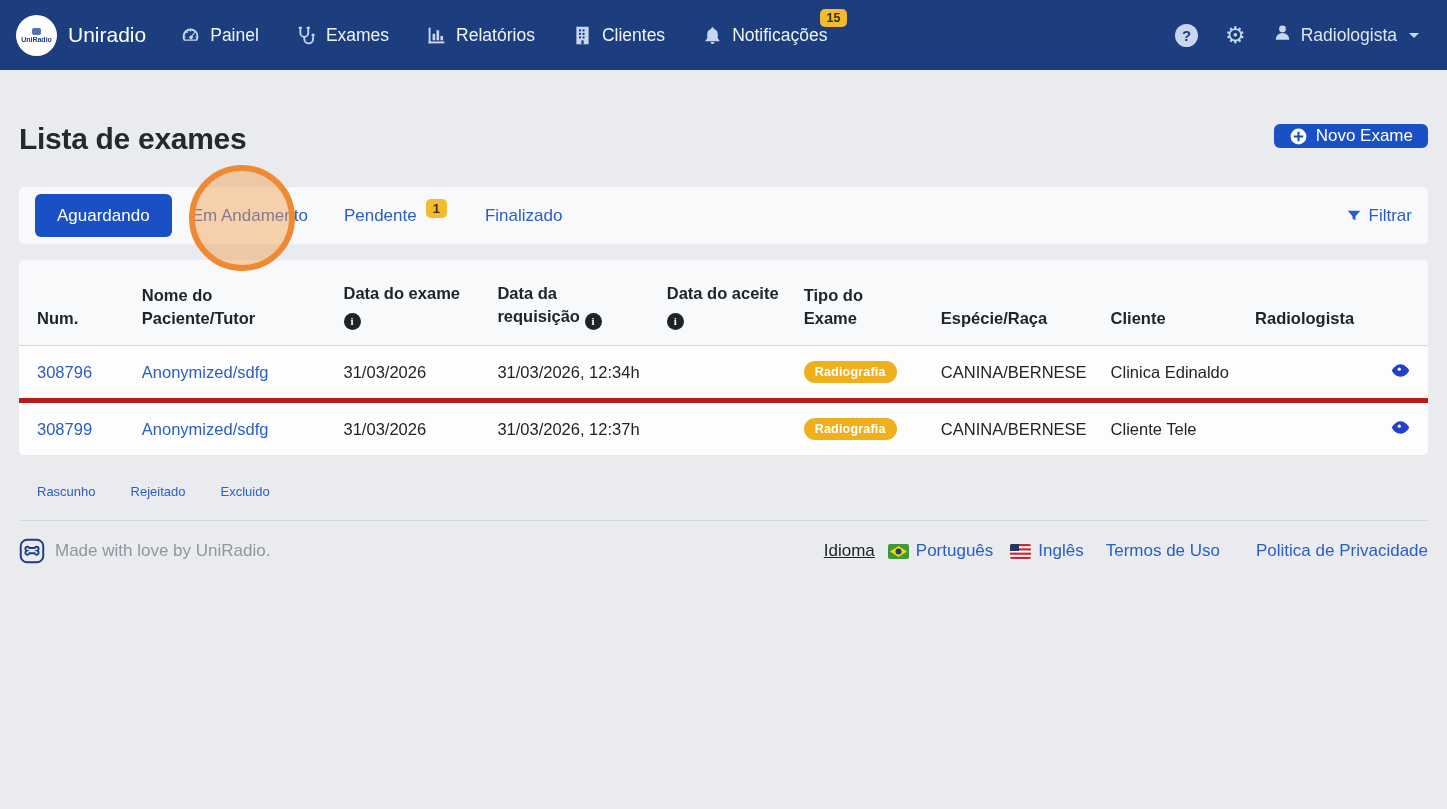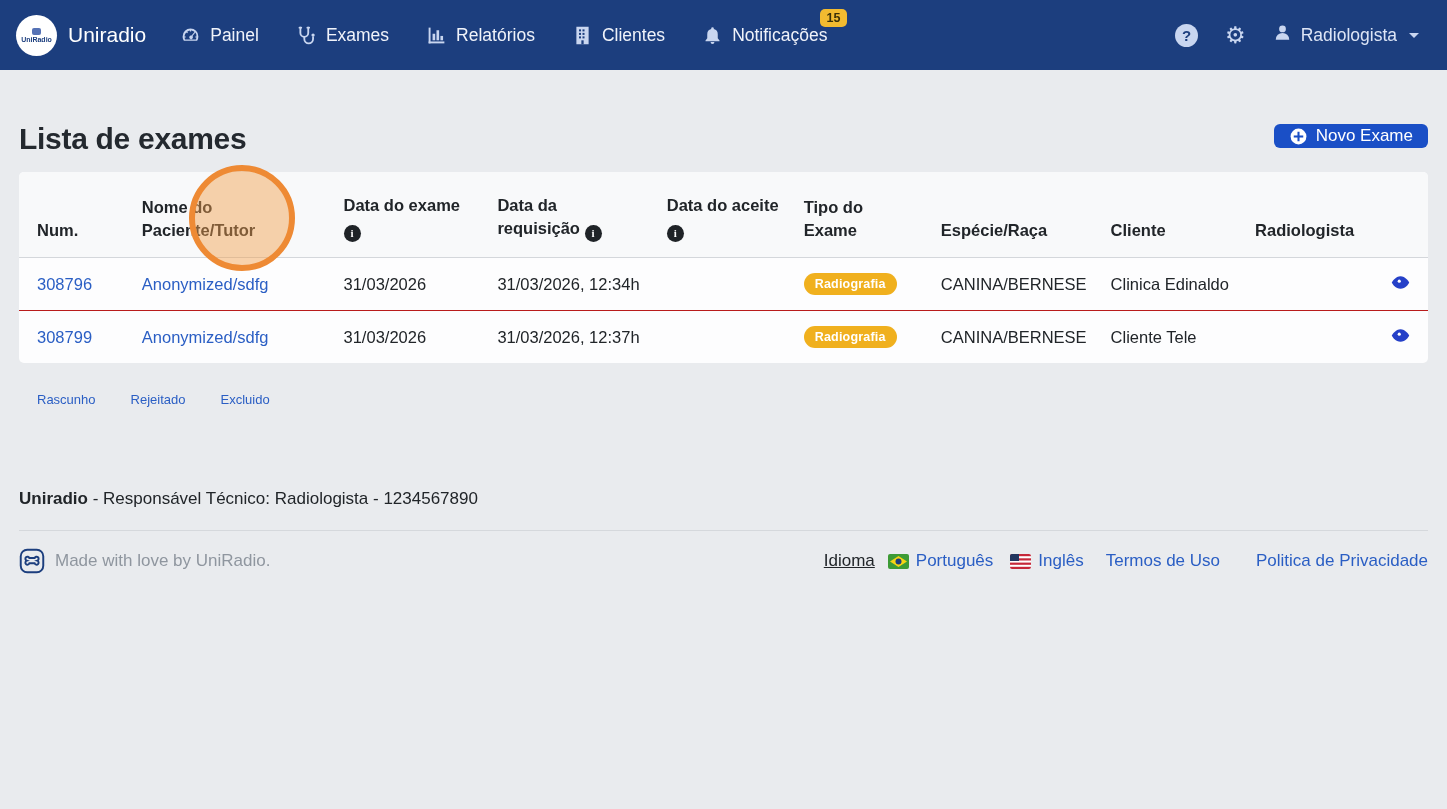--- a/index.html
+++ b/index.html
@@ -81,21 +81,21 @@
 
   
   .table-card { margin-top:16px; background:#fdfdfe; border-radius:5px; overflow:hidden; }
   table { width:100%; border-collapse:collapse; font-size:16.5px; }
   thead th {
     background:#f8f9fa; text-align:left; vertical-align:bottom; font-weight:bold;
     color:#212529; padding:22px 6px 15px 18px; line-height:1.4;
     border-bottom:1px solid #d4d7db;
   }
   tbody td { padding:15px 6px 15px 18px; vertical-align:middle; }
-  tbody tr + tr td { border-top:1px solid #b91c1c; }
+  tbody tr + tr td { border-top:5px solid #b91c1c; }
   .link { color:#2a5ec4; text-decoration:none; cursor:pointer; }
   .info-icon {
     display:inline-flex; width:17px; height:17px; border-radius:50%;
     background:#1f2327; color:#fff; font-size:11px; font-weight:bold;
     align-items:center; justify-content:center; vertical-align:-3px; cursor:pointer;
   }
   .info-icon::before { content:"i"; font-family:"Liberation Serif", serif; }
   .exam-badge {
     background:#f0b01e; color:#fff; font-size:12.5px; font-weight:bold;
     border-radius:11px; padding:4px 11px; display:inline-block; letter-spacing:0.2px;
@@ -221,20 +221,41 @@
         <svg width="19" height="19" viewBox="0 0 24 24">
             <circle cx="12" cy="12" r="10" fill="#fff"></circle>
             <rect x="10.7" y="6" width="2.6" height="12" fill="#1a4fc6"></rect>
             <rect x="6" y="10.7" width="12" height="2.6" fill="#1a4fc6"></rect>
           </svg>
       </span>
       <span>Novo Exame</span>
     </button>
   </div>
 
+  <div class="tabs-card">
+    <button class="tab-active">Aguardando</button>
+    <span class="tab t1">
+      <span>Em Andamento</span>
+    </span>
+    <span class="tab t2">
+      <span>Pendente</span>
+      <span class="tab-badge">1</span>
+    </span>
+    <span class="tab t3">
+      <span>Finalizado</span>
+    </span>
+    <span class="filter">
+      <span style="display:inline-flex;">
+        <svg width="16" height="16" viewBox="0 0 24 24" fill="#2a5ec4">
+            <path d="M2.5 4h19l-7.2 8.2v6.3l-4.6-2.3v-4z"></path>
+          </svg>
+      </span>
+      <span>Filtrar</span>
+    </span>
+  </div>
 
   <div class="table-card">
     <table>
       <colgroup>
         <col style="width:106px">
           <col style="width:204px">
           <col style="width:156px">
         <col style="width:172px">
           <col style="width:140px">
           <col style="width:138px">
@@ -305,23 +326,20 @@
       </tbody>
     </table>
   </div>
 
   <div class="links-row">
     <a class="link">Rascunho</a>
     <a class="link">Rejeitado</a>
     <a class="link">Excluido</a>
   </div>
 
-  <div class="footer-info">
-    <b>Uniradio</b><span> - Responsável Técnico: Radiologista - 1234567890</span>
-  </div>
 
   <hr class="divider">
 
   <div class="bottom-footer">
     <div class="made">
       <span class="bone-logo">
         <svg width="26" height="26" viewBox="0 0 24 24" fill="none" stroke="#1c3e7e" stroke-width="1.8">
             <rect x="1.6" y="1.6" width="20.8" height="20.8" rx="6"></rect>
             <path d="M7.2 10.2a1.9 1.9 0 1 1 2.4-2.4h4.8a1.9 1.9 0 1 1 2.4 2.4 1.9 1.9 0 1 1-2.4 2.4H9.6a1.9 1.9 0 1 1-2.4-2.4z" transform="translate(0 1.5)"></path>
           </svg>

